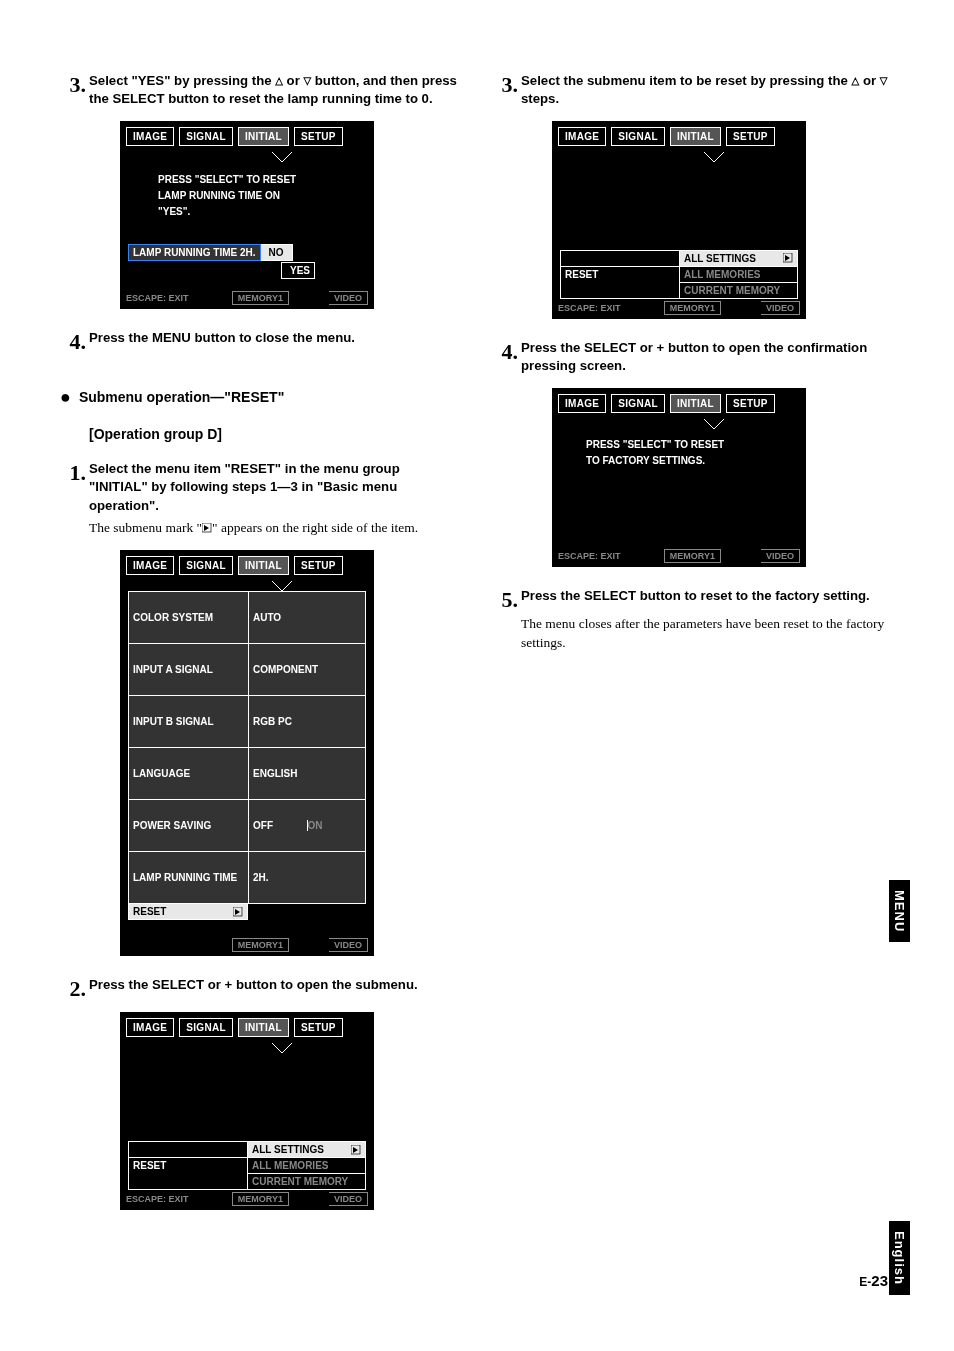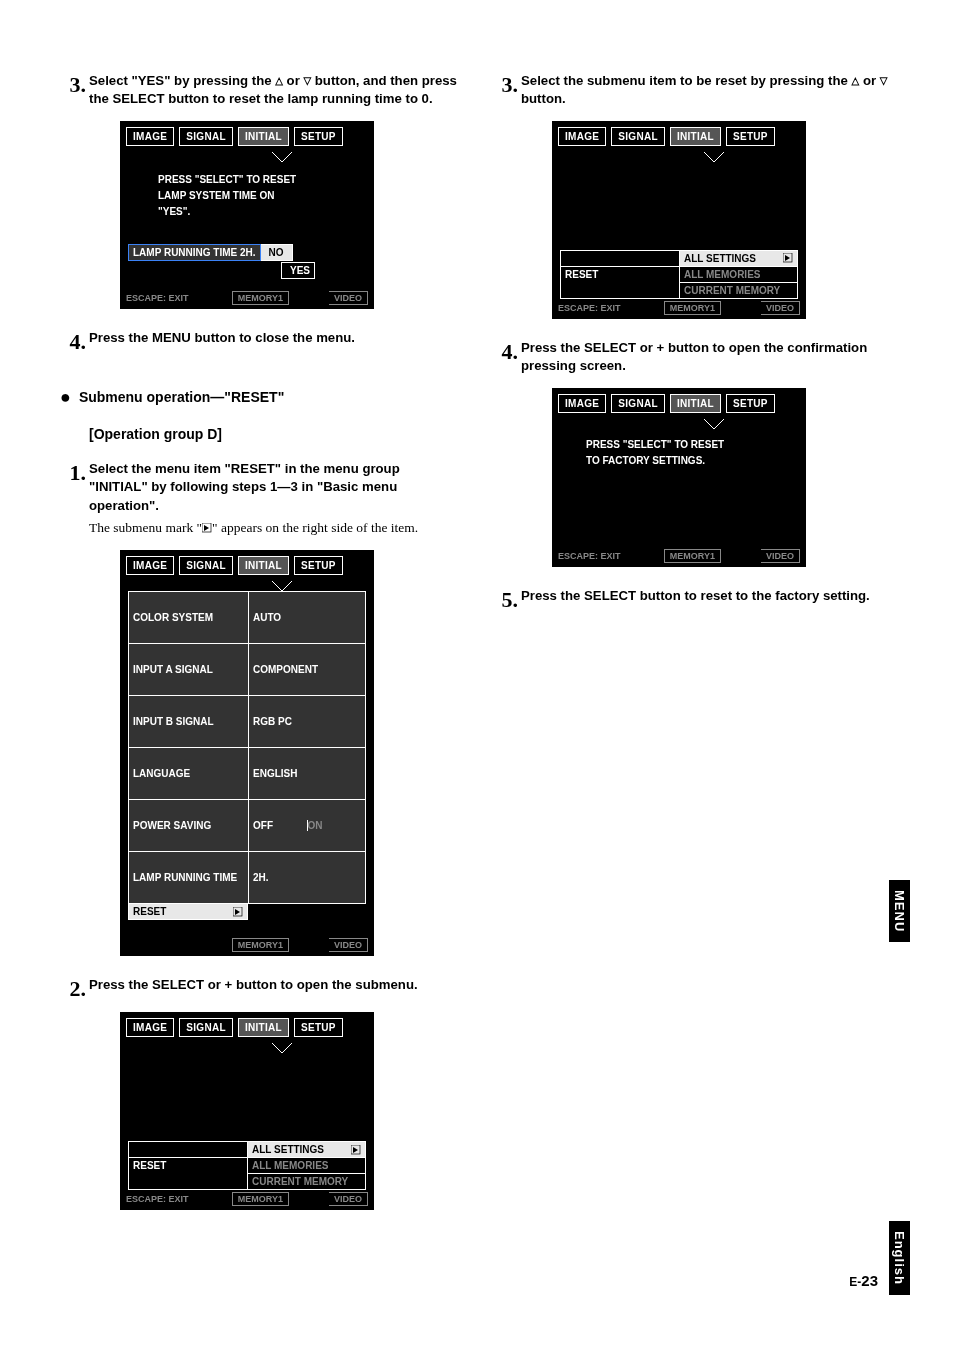--- a/index.html
+++ b/index.html
@@ -141,21 +141,21 @@
     writing-mode: vertical-rl;
     font-weight: bold;
     font-size: 13px;
     padding: 10px 3px;
     letter-spacing: 1px;
   }
   .side-tab.menu { top: 880px; }
   .side-tab.english { bottom: 56px; }
   .page-num {
     position: absolute;
-    right: 76px;
+    right: 66px;
     bottom: 62px;
     font-weight: bold;
     font-size: 15px;
   }
   .page-num .e { font-size: 12px; }
 
   .sub-arrow-svg { display:inline-block; vertical-align: -1px; }
 </style>
 </head>
 <body>
@@ -182,21 +182,21 @@
           <div class="osd-tab active">INITIAL</div>
           <div class="osd-tab">SETUP</div>
         </div>
         <div class="osd-pointer">
             <svg width="40" height="10">
               <path d="M10 0 L20 10 L30 0" fill="none" stroke="#fff" stroke-width="1"></path>
             </svg>
           </div>
         <div class="osd-msg">
           <div>PRESS "SELECT" TO RESET</div>
-          <div>LAMP SYSTEM TIME ON</div>
+          <div>LAMP RUNNING TIME ON</div>
           <div>"YES".</div>
         </div>
         <div class="osd-lamp-row">
           <div class="l">LAMP RUNNING TIME 2H.</div>
           <div class="r osd-lamp-hl">NO</div>
         </div>
         <div class="osd-yes">YES</div>
         <div class="osd-footer">
           <div>ESCAPE: EXIT</div>
           <div class="osd-footer-right">
@@ -354,21 +354,21 @@
       </div>
 
     </div>
 
     <div class="col">
 
       <div class="step">
         <div class="step-inner">
           <div class="step-num">3.</div>
           <div class="step-text">
-            <span>Select the submenu item to be reset by pressing the </span><span class="tri">△</span><span> or </span><span class="tri">▽</span><span> button.</span>
+            <span>Select the submenu item to be reset by pressing the </span><span class="tri">△</span><span> or </span><span class="tri">▽</span><span> steps.</span>
           </div>
         </div>
       </div>
 
       <div class="osd">
         <div class="osd-tabs">
           <div class="osd-tab">IMAGE</div>
           <div class="osd-tab">SIGNAL</div>
           <div class="osd-tab active">INITIAL</div>
           <div class="osd-tab">SETUP</div>
@@ -441,20 +441,21 @@
             <div class="osd-footer-box">VIDEO</div>
           </div>
         </div>
       </div>
 
       <div class="step">
         <div class="step-inner">
           <div class="step-num">5.</div>
           <div class="step-text">Press the SELECT button to reset to the factory setting.</div>
         </div>
+        <div class="step-note">The menu closes after the parameters have been reset to the factory settings.</div>
       </div>
 
     </div>
   </div>
 
   <div class="side-tab menu">MENU</div>
   <div class="side-tab english">English</div>
   <div class="page-num">
     <span class="e">E-</span><span>23</span>
   </div>

